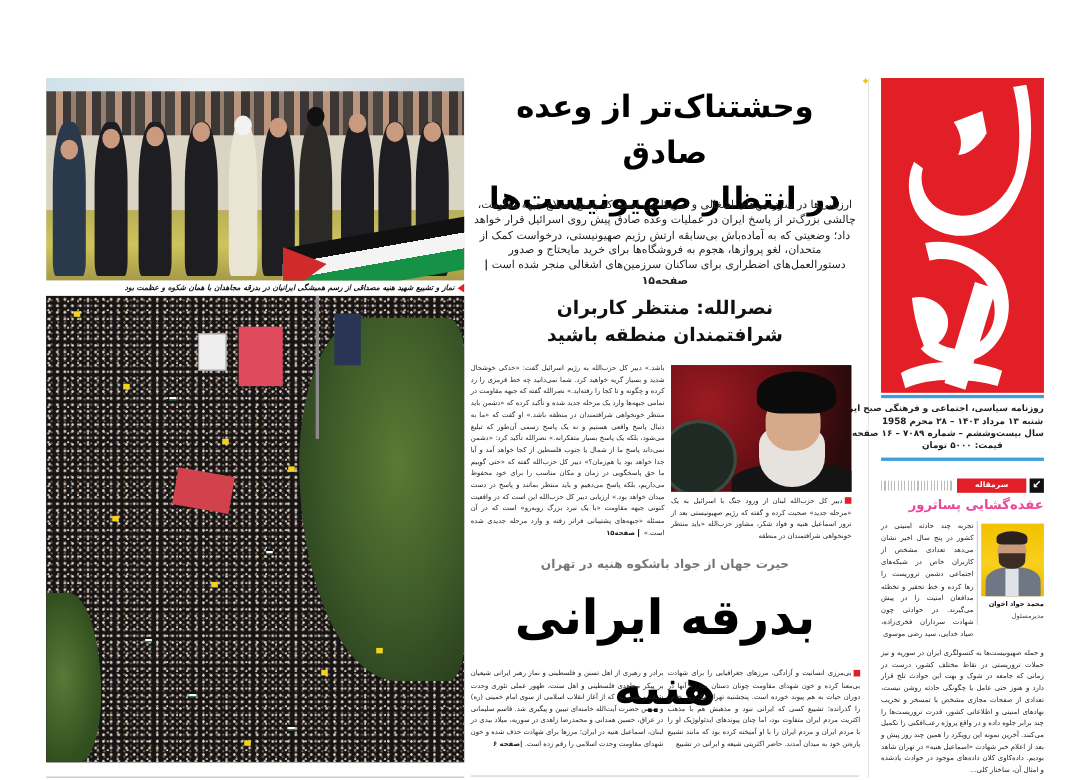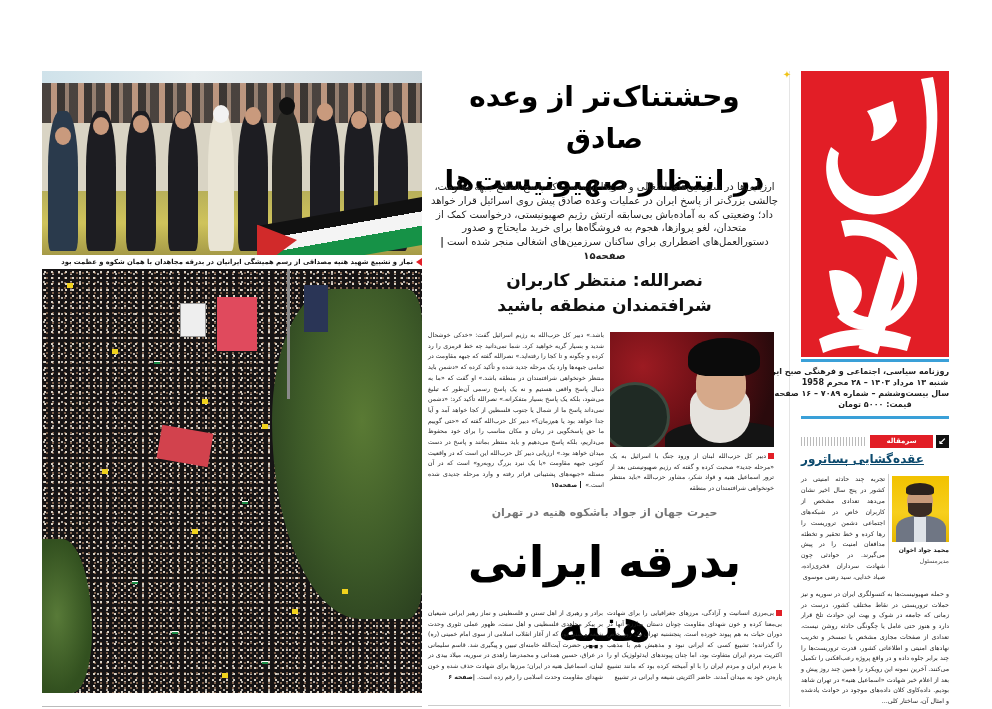--- a/index.html
+++ b/index.html
@@ -14,21 +14,21 @@
   .logo-star { left: 782px; top: 70px; width: 10px; height: 10px; color: #f0c419; font-size: 10px; line-height: 10px; text-align: center; }
   .mast-rule { left: 801px; width: 148px; height: 3px; background: #3aa0d8; }
   .mast-info { left: 801px; top: 366px; width: 148px; text-align: center; font-size: 8px; line-height: 11px; font-weight: bold; color: #222; }
   .mast-info div { white-space: nowrap; }
 
   
   .ed-kicker-row { left: 801px; top: 435px; width: 148px; height: 13px; display: flex; flex-direction: row; align-items: center; gap: 3px; }
   .ed-arrow { width: 13px; height: 13px; background: #111; color: #fff; font-size: 10px; line-height: 13px; text-align: center; font-weight: bold; }
   .ed-kicker { width: 63px; height: 13px; background: #e21e26; color: #fff; font-size: 7px; line-height: 13px; text-align: center; font-weight: bold; }
   .ed-hatch { flex: 1; height: 9px; background: repeating-linear-gradient(90deg, #bbb 0 1px, #fff 1px 3px); }
-  .ed-title { left: 801px; top: 452px; width: 148px; text-align: left; font-size: 12px; font-weight: bold; color: #0c4a6e; text-decoration: underline; }
+  .ed-title { left: 801px; top: 452px; width: 148px; text-align: right; font-size: 12px; font-weight: bold; color: #ec4899; }
   .ed-photo { left: 892px; top: 476px; width: 57px; height: 66px; background: linear-gradient(180deg, #f2c200 0%, #f7cf1d 55%, #e8b900 100%); overflow: hidden; }
   .ed-photo .face { position: absolute; left: 15px; top: 10px; width: 26px; height: 30px; background: #c89a7a; border-radius: 50% 50% 45% 45%; }
   .ed-photo .hair { position: absolute; left: 14px; top: 7px; width: 28px; height: 12px; background: #2b211c; border-radius: 50% 50% 20% 20%; }
   .ed-photo .beard { position: absolute; left: 16px; top: 27px; width: 24px; height: 14px; background: #3b2c24; border-radius: 0 0 50% 50%; }
   .ed-photo .body { position: absolute; left: 4px; top: 40px; width: 50px; height: 30px; background: #6f7684; border-radius: 40% 40% 0 0; }
   .ed-photo .shirt { position: absolute; left: 22px; top: 41px; width: 12px; height: 25px; background: #dfe3e8; }
   .ed-author { left: 892px; top: 545px; width: 57px; text-align: right; font-size: 6px; font-weight: bold; line-height: 9px; }
   .ed-role { left: 892px; top: 556px; width: 57px; text-align: right; font-size: 6px; color: #444; line-height: 9px; }
   .ed-divider { left: 888px; top: 474px; width: 1px; height: 94px; background: #ccc; }
   .ed-body-narrow { left: 801px; top: 474px; width: 84px; font-size: 6.3px; line-height: 10.9px; text-align: justify; color: #222; }
@@ -65,21 +65,21 @@
   .photo-top { left: 42px; top: 71px; width: 380px; height: 184px; overflow: hidden; background: #d9d4c4; }
   .photo-top .sky { position: absolute; left: 0; top: 0; width: 100%; height: 14px; background: linear-gradient(90deg, #cfe2ea, #e8eef0 40%, #c9d5db); }
   .photo-top .crowd { position: absolute; left: 0; top: 12px; width: 100%; height: 40px; background: repeating-linear-gradient(90deg, #3a3330 0 9px, #b88f77 9px 15px, #2a2523 15px 23px, #8d7566 23px 27px); opacity: 0.9; }
   .photo-top .carpet { position: absolute; left: 0; top: 120px; width: 100%; height: 64px; background: linear-gradient(180deg, #b8b05a, #cfc35b 50%, #a59a47); }
   .photo-top .row { position: absolute; top: 40px; height: 140px; width: 30px; border-radius: 40% 40% 10% 10%; background: #1d1d22; }
   .photo-top .head { position: absolute; width: 16px; height: 18px; border-radius: 50%; background: #c99a7d; }
   .photo-top .cleric-robe { background: #2b2a26; }
   .photo-top .white-robe { background: #e9e4d4; }
   .photo-top .coffin { position: absolute; left: 215px; top: 140px; width: 170px; height: 48px; background: linear-gradient(180deg, #111 0 30%, #f4f4f4 30% 60%, #169247 60%); transform: skewY(-10deg); }
   .photo-top .coffin-red { position: absolute; left: 215px; top: 150px; width: 40px; height: 45px; background: #d12a2a; clip-path: polygon(0 0, 100% 50%, 0 100%); transform: skewY(-10deg); }
-  .photo-top-caption { left: 42px; top: 257px; width: 380px; font-size: 6.8px; line-height: 10px; text-align: right; color: #111; font-weight: bold; }
+  .photo-top-caption { left: 42px; top: 257px; width: 380px; font-size: 6.8px; line-height: 10px; text-align: right; color: #111; font-weight: bold; font-style: italic; }
   .photo-top-caption .tri { display: inline-block; width: 0; height: 0; border-top: 4px solid transparent; border-bottom: 4px solid transparent; border-right: 6px solid #e21e26; margin-left: 3px; vertical-align: middle; }
 
   .photo-big { left: 42px; top: 269px; width: 380px; height: 424px; overflow: hidden; background: #1a1818; }
   .photo-big .crowd-tex { position: absolute; left: 0; top: 0; width: 100%; height: 100%;
     background:
       radial-gradient(circle at 3px 3px, #d9d2c6 0.9px, transparent 1.4px) 0 0/7px 6px,
       radial-gradient(circle at 2px 2px, #7a5e4a 0.8px, transparent 1.2px) 3px 2px/6px 5px,
       radial-gradient(circle at 1px 1px, #e8e2d8 0.6px, transparent 1px) 1px 4px/9px 8px,
       #161415; }
   .photo-big .trees-r { position: absolute; right: 0; top: 20px; width: 150px; height: 330px; background: radial-gradient(ellipse at 60% 40%, #5a7a34, #3d5a28 50%, #2c4220 80%); border-radius: 40% 10% 10% 60%; }

